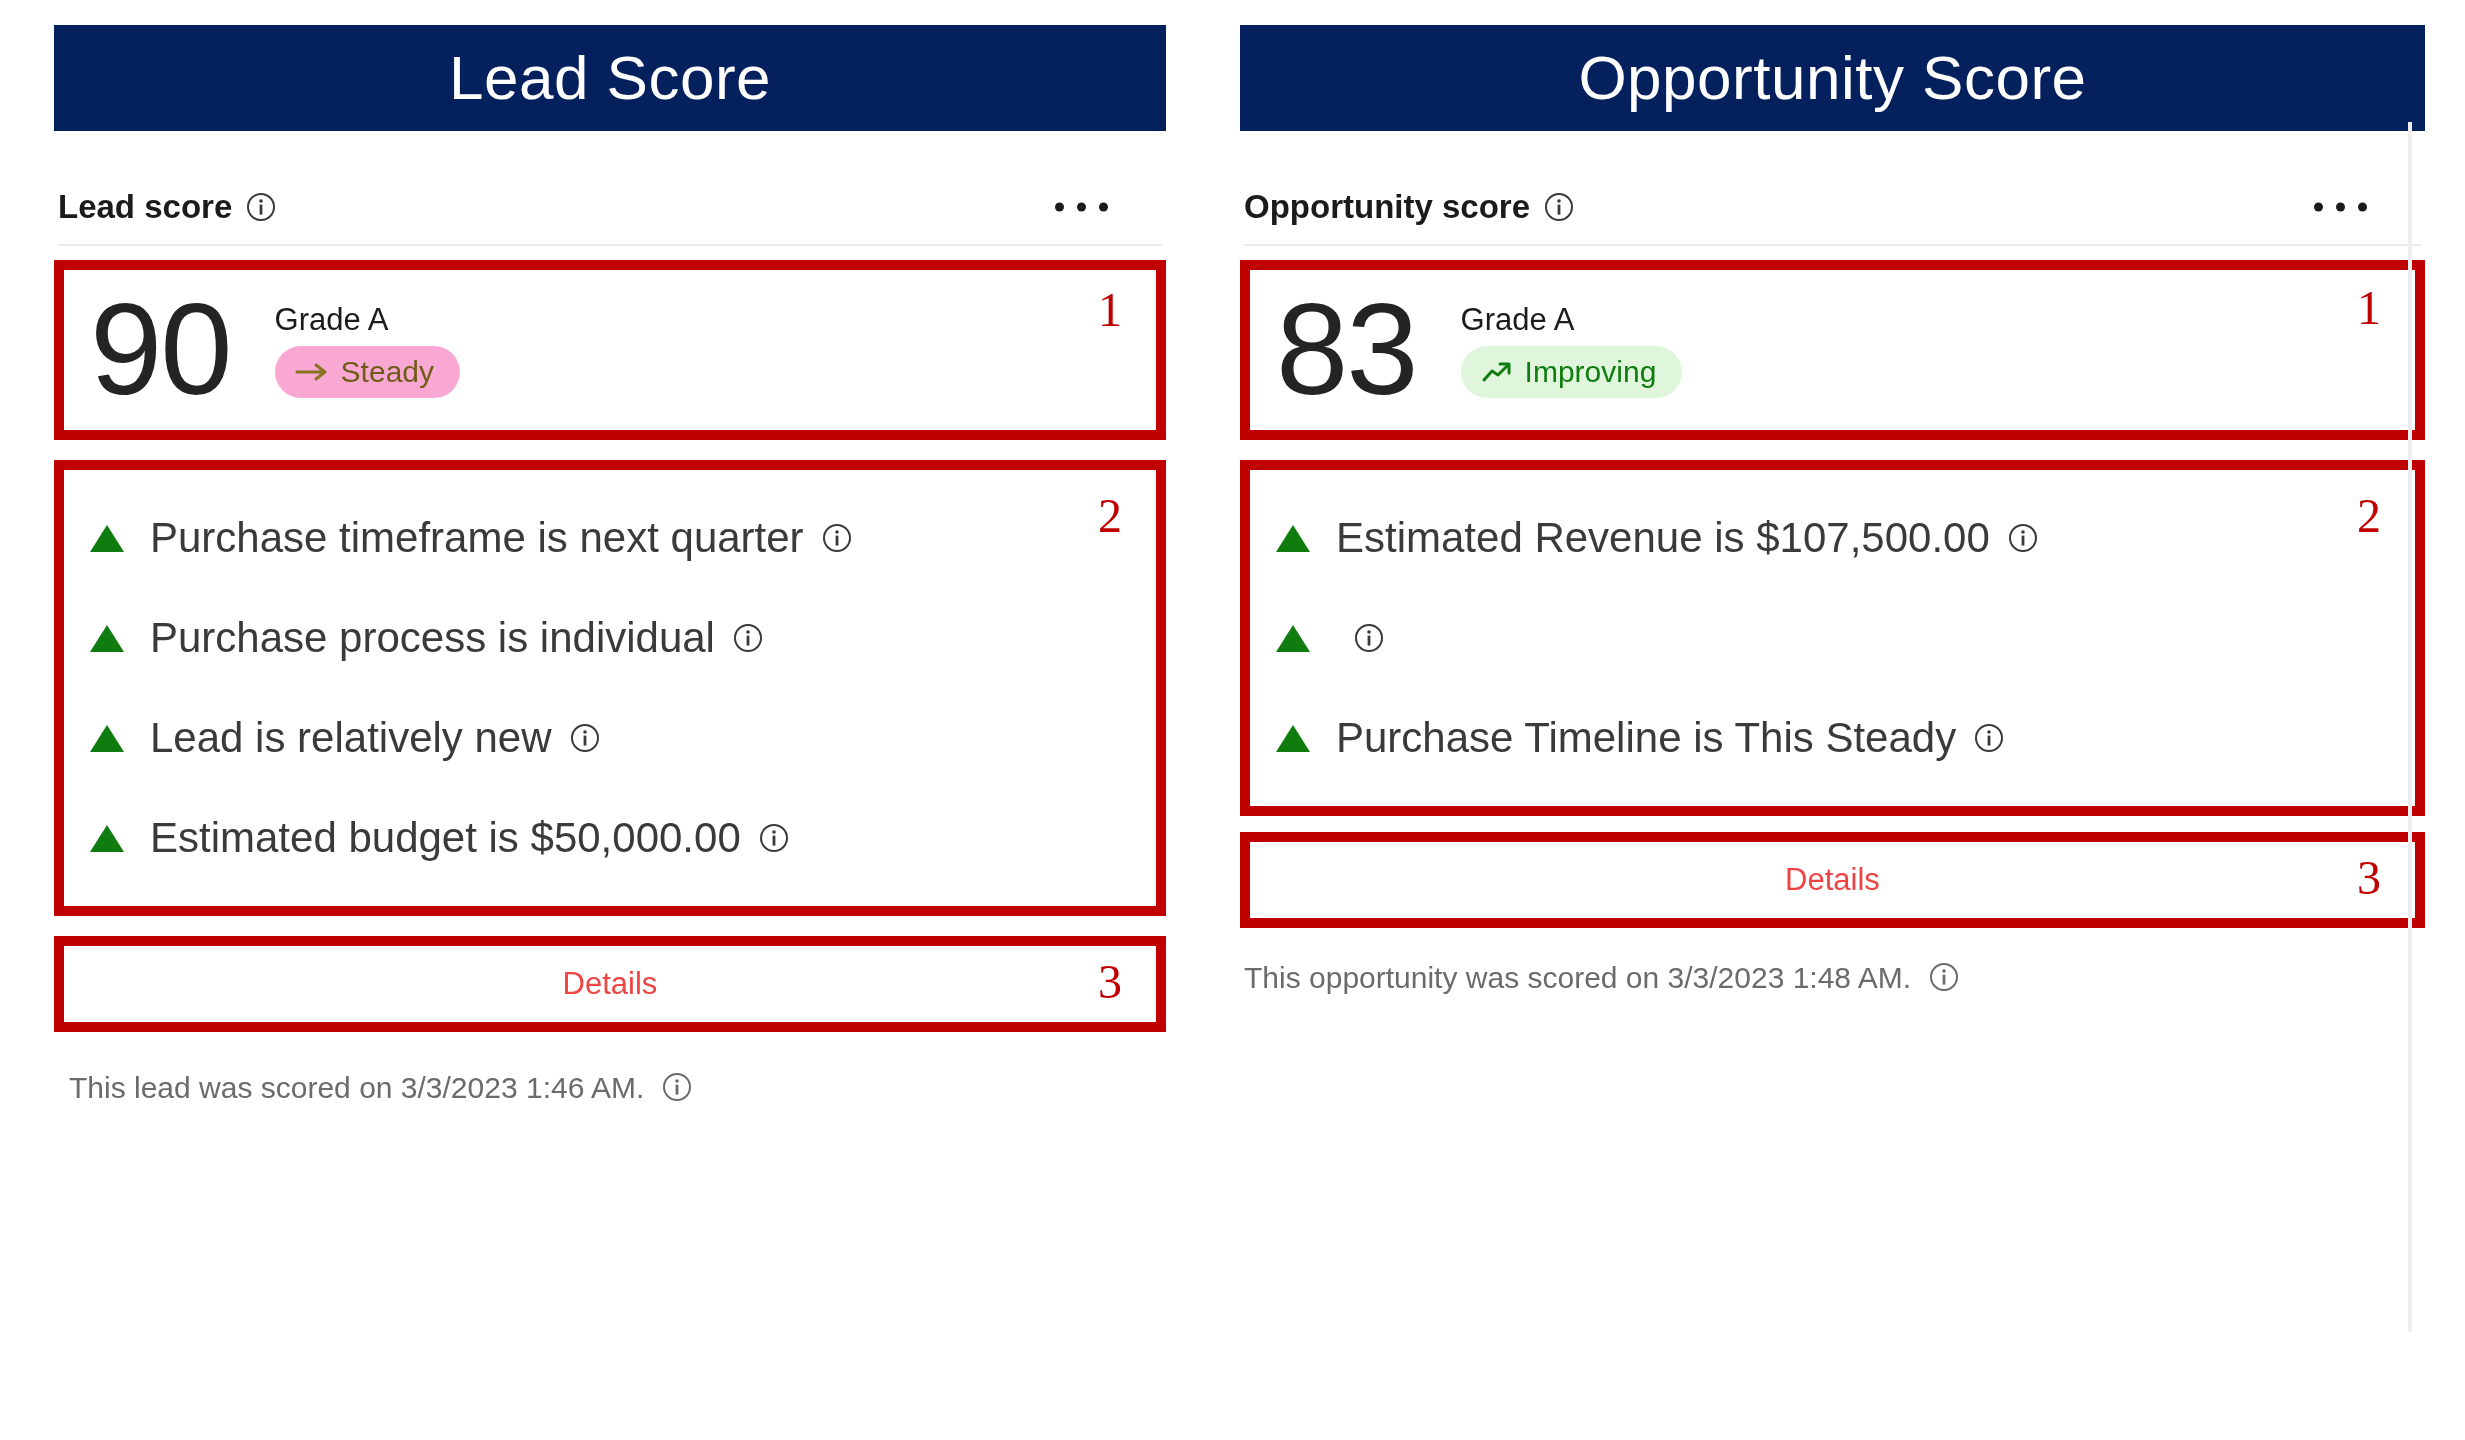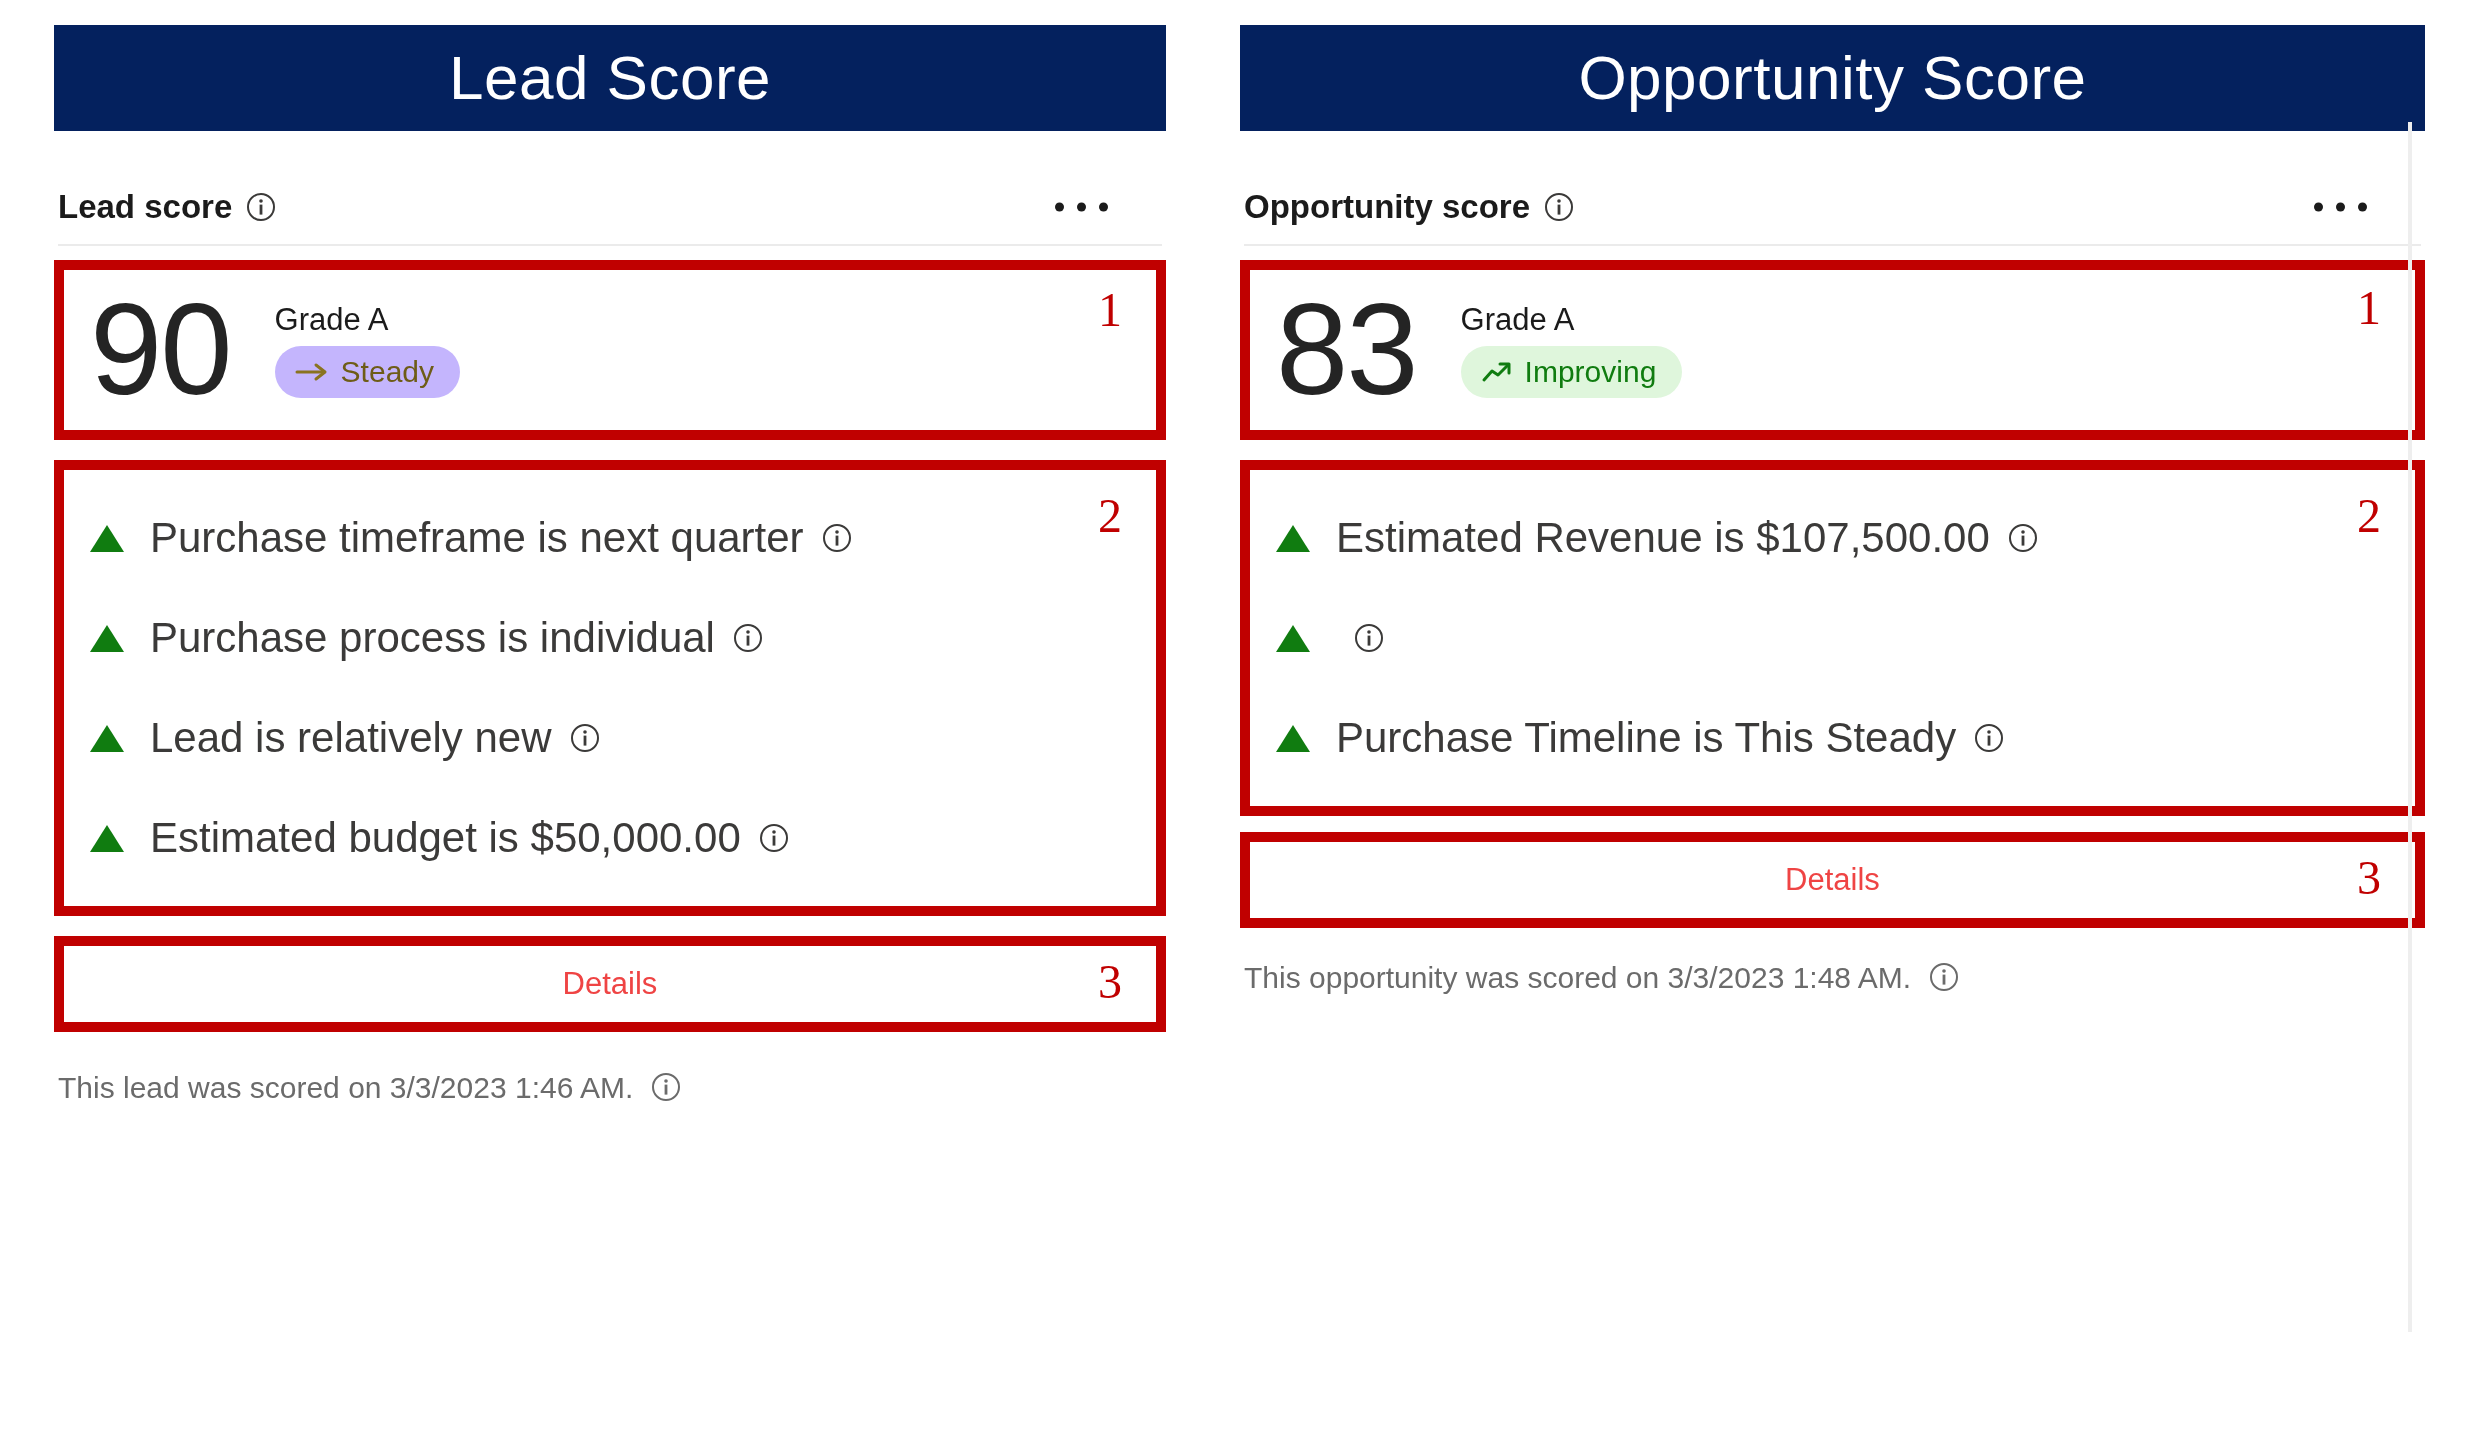--- a/index.html
+++ b/index.html
@@ -131,21 +131,21 @@
   }
   .trend-pill {
     display: inline-flex;
     align-items: center;
     gap: 12px;
     padding: 9px 26px 9px 20px;
     border-radius: 34px;
     font-size: 30px;
     width: fit-content;
   }
-  .trend-steady    { background: #c4b5fd; color: #6E5C17; }
+  .trend-steady    { background: #f9a8d4; color: #6E5C17; }
   .trend-improving { background: #DFF6DC; color: #107C10; }
   .trend-pill svg  { display: block; flex: none; }
 
   
   .factors { padding: 18px 0 18px 0; }
   .factor {
     display: flex;
     align-items: center;
     height: 100px;
     padding-left: 26px;
@@ -185,21 +185,21 @@
     gap: 18px;
     padding: 36px 0 0 4px;
   }
   .foot-text {
     font-size: 30px;
     color: #6B6B6B;
     line-height: 1.34;
   }
   .foot-note .info-icon { margin-top: 4px; }
 
-  .foot-left  .foot-text { white-space: nowrap; }
+  .foot-left  .foot-text { white-space: nowrap; margin-left: 11px; }
   .foot-right { padding-top: 30px; }
   .foot-right .foot-text { max-width: 880px; }
 
   
   .scroll-rail {
     position: absolute;
     left: 2408px;
     top: 122px;
     width: 4px;
     height: 1210px;

